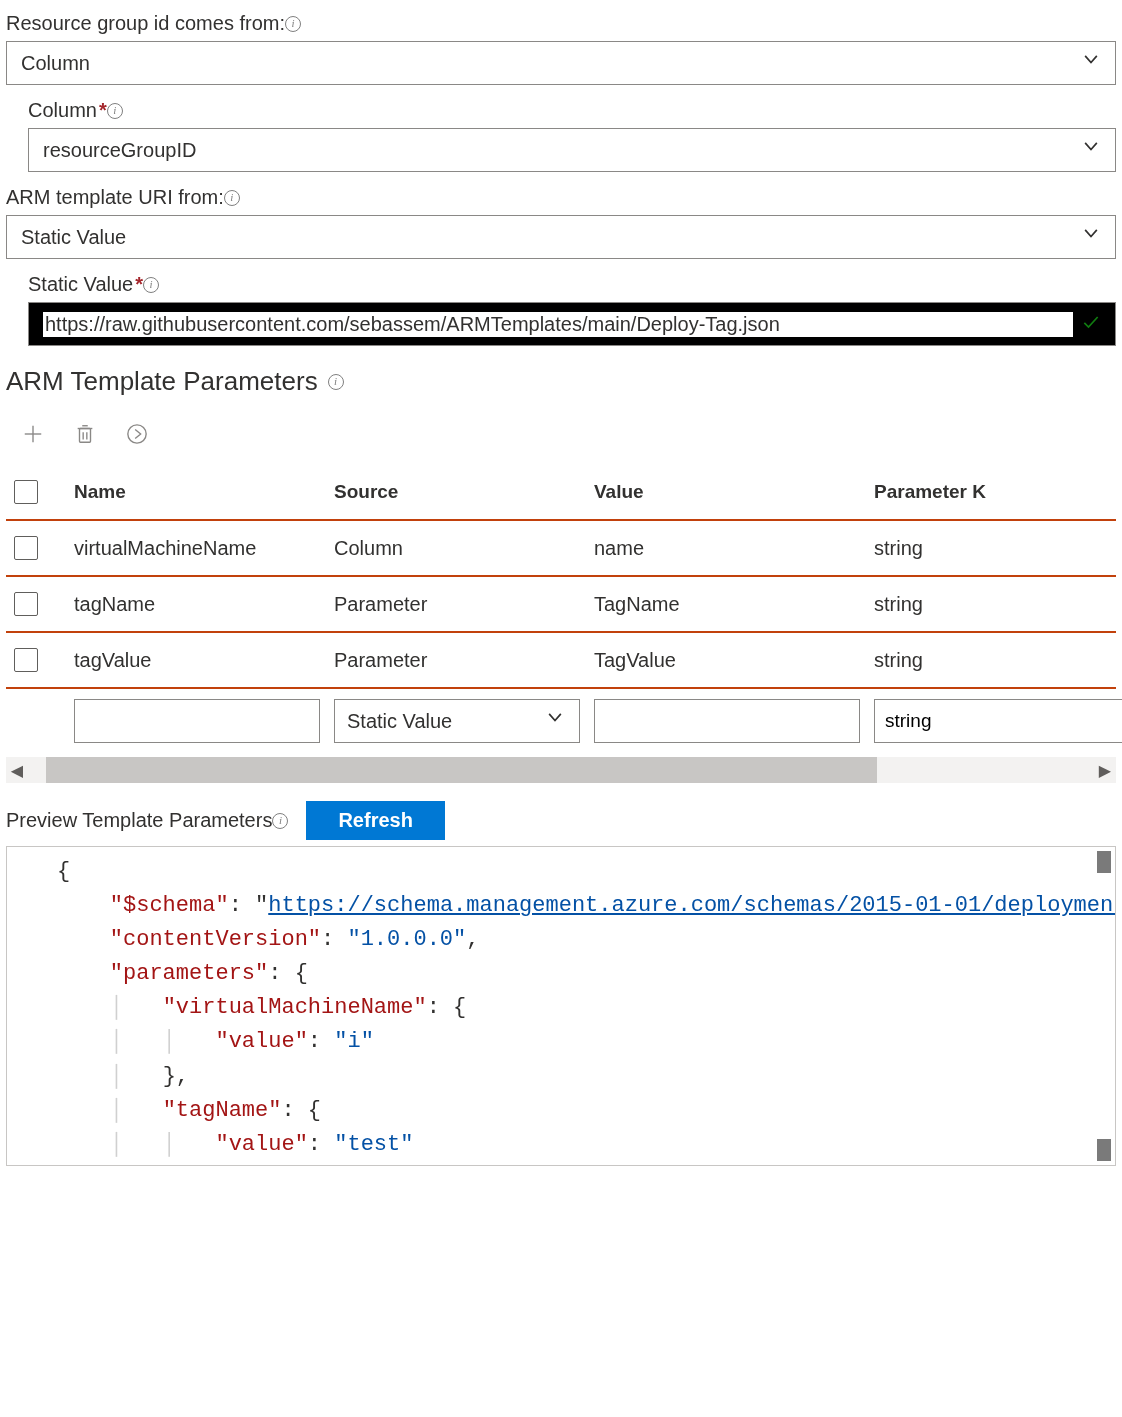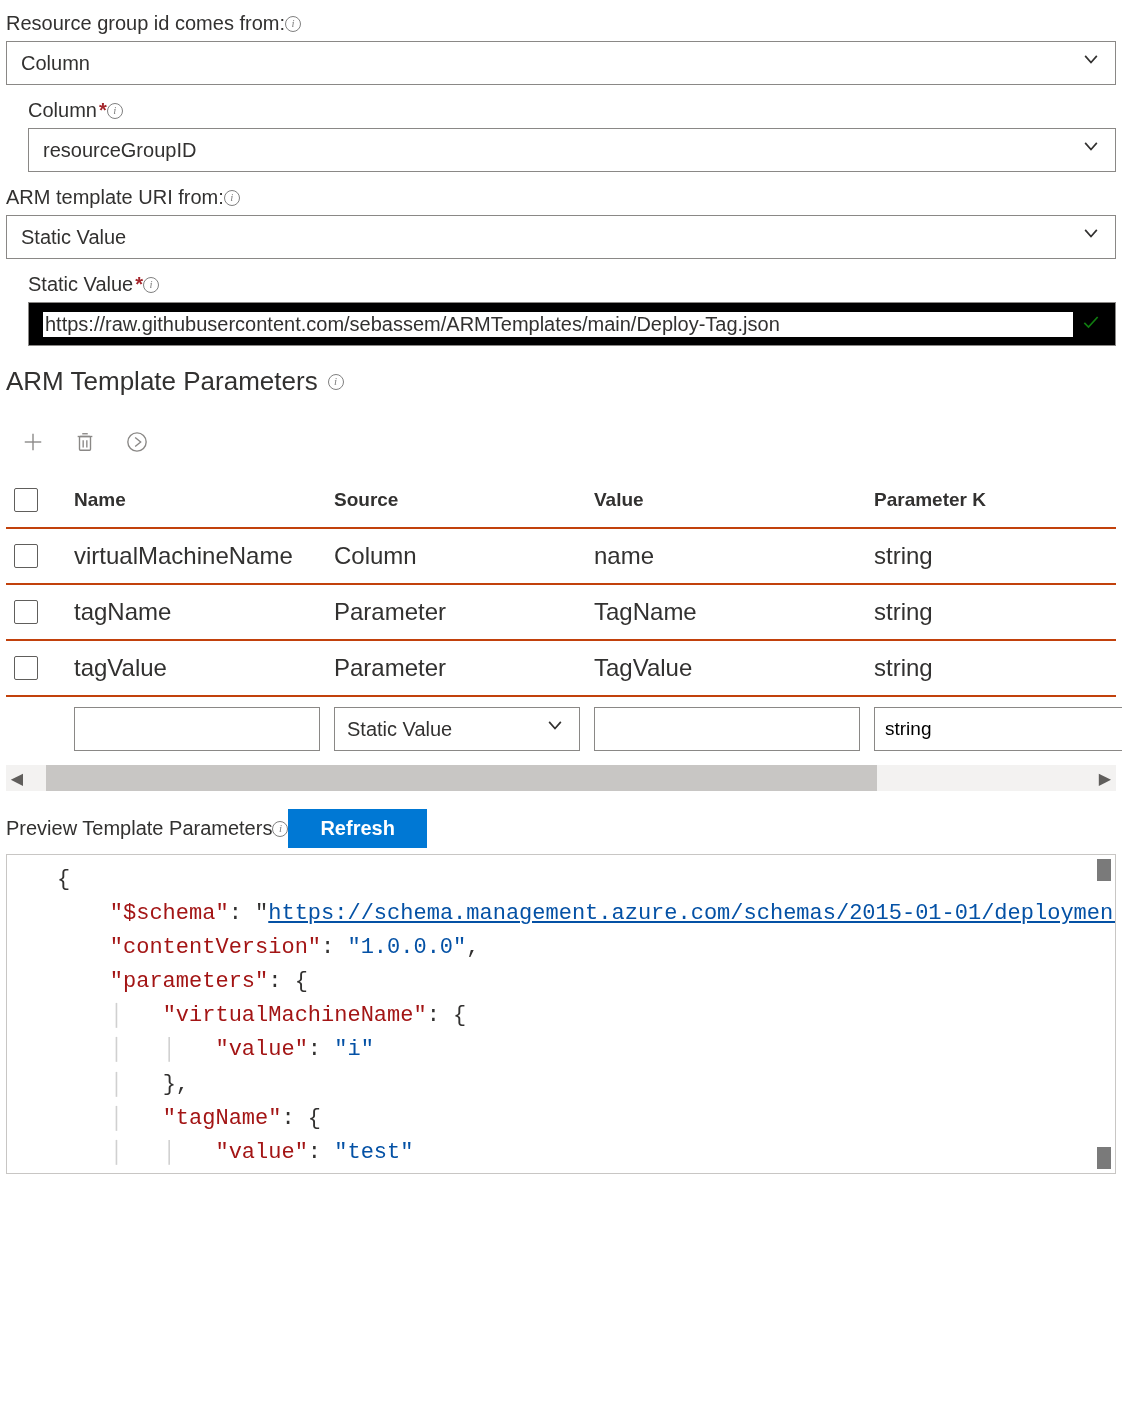--- a/index.html
+++ b/index.html
@@ -98,21 +98,21 @@
   }
   .check-icon svg { width: 20px; height: 20px; }
   .indent { margin-left: 22px; }
   
   .section-header {
     display: flex;
     align-items: center;
     gap: 10px;
     font-size: 26px;
     color: #323130;
-    margin: 20px 0 22px 0;
+    margin: 20px 0 14px 0;
   }
   .toolbar {
     display: flex;
     gap: 26px;
     align-items: center;
     padding: 10px 14px 18px 14px;
   }
   .toolbar-btn {
     width: 26px; height: 26px;
     display: flex; align-items: center; justify-content: center;
@@ -124,21 +124,21 @@
   .table { width: 100%; }
   .thead-row, .trow {
     display: grid;
     grid-template-columns: 60px 260px 260px 280px auto;
     align-items: center;
     min-height: 56px;
     border-bottom: 2px solid #c2410c;
     padding: 0 8px;
   }
   .thead-row { font-weight: 600; font-size: 19px; }
-  .trow { font-size: 24px; color: #323130; }
+  .trow { font-size: 20px; color: #323130; }
   .trow-input {
     display: grid;
     grid-template-columns: 60px 260px 260px 280px auto;
     align-items: center;
     padding: 10px 8px;
     gap: 0;
   }
   .checkbox {
     width: 24px; height: 24px;
     border: 1.5px solid #605e5c;
@@ -183,20 +183,21 @@
     font-size: 20px;
   }
   .refresh-btn {
     background: #0078d4;
     color: #fff;
     border: none;
     font-size: 20px;
     font-weight: 600;
     padding: 8px 32px;
     cursor: pointer;
+    margin-left: 18px;
   }
   .code-box {
     border: 1px solid #c8c6c4;
     margin-top: 6px;
     padding: 8px 6px 8px 50px;
     font-family: Consolas, "Courier New", monospace;
     font-size: 22px;
     line-height: 1.55;
     position: relative;
     overflow: auto;

